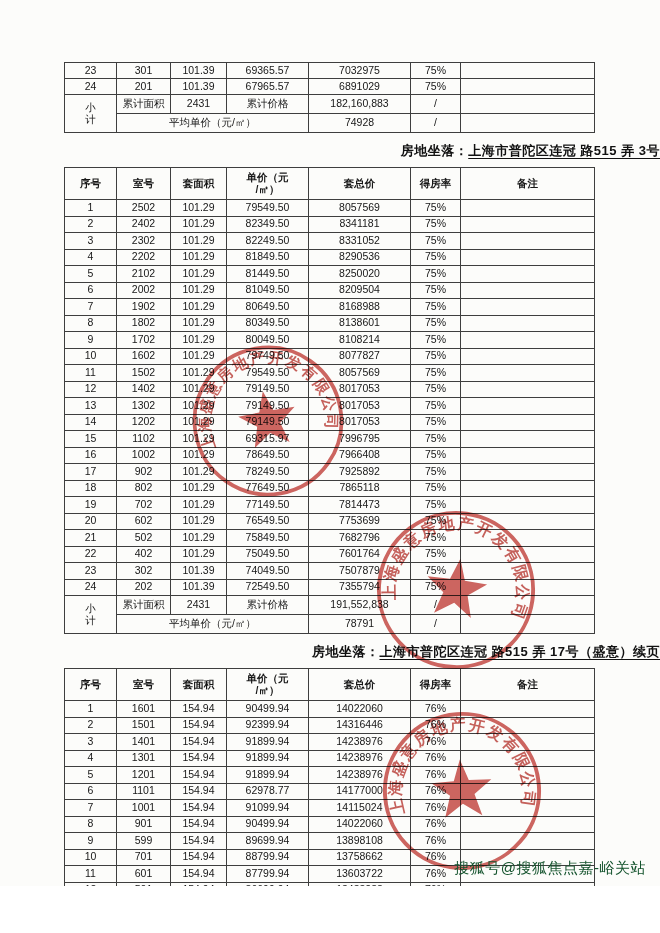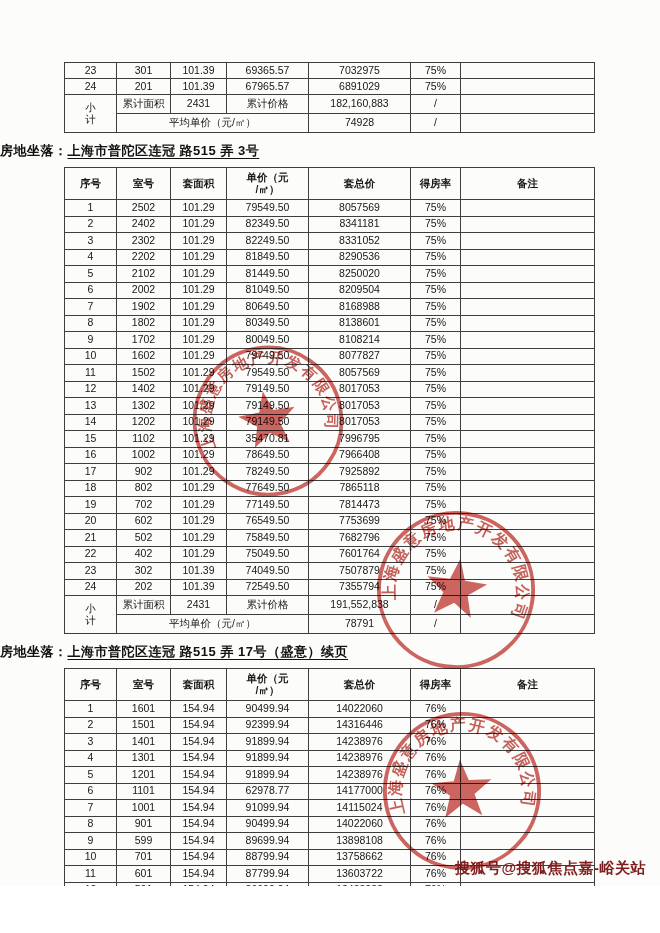--- a/index.html
+++ b/index.html
@@ -32,21 +32,21 @@
   }
   .tbl th{font-weight:bold;}
   .t1{margin-top:62px;}
   .t1 tbody tr{height:16px;}
   .t1 .sum-row{height:19px;}
   .t2 thead tr,.t3 thead tr{height:32px;padding-left:45px;}
   .t2 tbody tr,.t3 tbody tr{height:16.5px;}
   .t2 .sum-row{height:19px;}
   .section-title{
     width:100%;
-    text-align:left;
+    text-align:right;
     font-size:13px;
     font-weight:bold;
     color:#111;
     margin:9px 0 7px 0;
     letter-spacing:0.5px;
   }
   .addr{text-decoration:underline;text-underline-offset:3px;}
   
   .seal{
     position:absolute;
@@ -55,22 +55,22 @@
     opacity:0.78;
   }
   .seal svg{width:100%;height:100%;display:block;}
   #seal1{left:188px;top:341px;width:160px;height:160px;transform:rotate(-10deg);}
   #seal2{left:372px;top:506px;width:168px;height:168px;transform:rotate(8deg);}
   #seal3{left:378px;top:707px;width:168px;height:168px;transform:rotate(-4deg);}
   .watermark{
     position:absolute;
     right:14px;bottom:8px;
     font-size:15px;
-    font-weight:bold;
-    color:#7f1d1d;
+    font-weight:normal;
+    color:#14532d;
     letter-spacing:0.5px;
     text-align:center;
   }
 </style>
 </head>
 <body>
 
 <div class="page">
 
   <table class="tbl t1">
@@ -273,21 +273,21 @@
           <td>101.29</td>
           <td>79149.50</td>
           <td>8017053</td>
           <td>75%</td>
           <td></td>
         </tr>
         <tr>
           <td>15</td>
           <td>1102</td>
           <td>101.29</td>
-          <td>35470.81</td>
+          <td>69315.97</td>
           <td>7996795</td>
           <td>75%</td>
           <td></td>
         </tr>
         <tr>
           <td>16</td>
           <td>1002</td>
           <td>101.29</td>
           <td>78649.50</td>
           <td>7966408</td>

